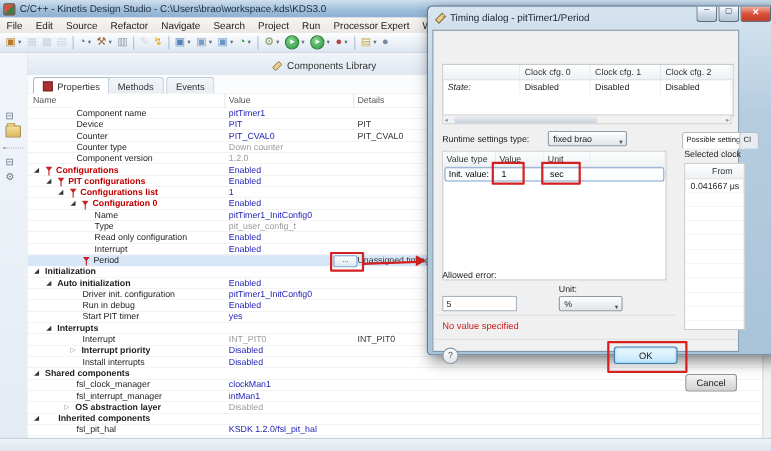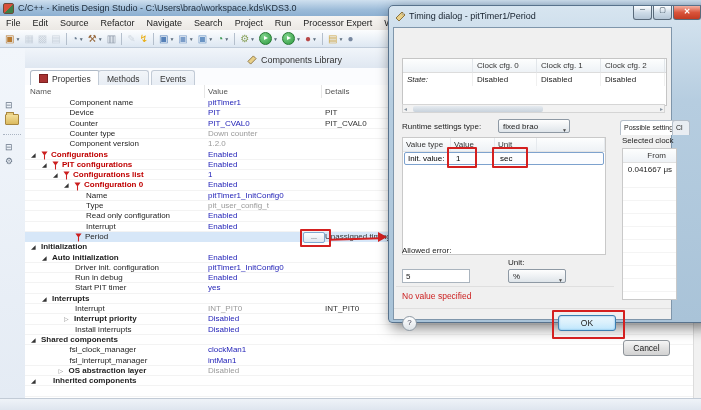--- a/index.html
+++ b/index.html
@@ -381,20 +381,24 @@
       </div>
       <div class="trow" style="top: 267.8px;">
         <span class="tr-arrow c" style="left: 33.5px;">▷</span>
         <span class="nm bold" style="left: 43.5px;">OS abstraction layer</span>
         <span class="val v-g">Disabled</span>
       </div>
       <div class="trow" style="top: 278.1px;">
         <span class="tr-arrow" style="left: 6px;">◢</span>
         <span class="nm bold" style="left: 16px; margin-left: 12px;">Inherited components</span>
       </div>
+      <div class="trow" style="top: 288.4px;">
+        <span class="nm" style="left: 44.5px;">fsl_pit_hal</span>
+        <span class="val v-b">KSDK 1.2.0/fsl_pit_hal</span>
+      </div>
     </div>
 
   <div class="vscroll">
     <div class="vthumb"></div>
   </div>
 
   <div class="behind" style="left:686px;top:31px;">ss</div>
   <div class="behind" style="left:677px;top:47px;font-size:7px;color:#8a95a2;">⊟</div>
   <div class="behind" style="left:686px;top:47px;font-size:7px;color:#8a95a2;">⊡</div>
 

